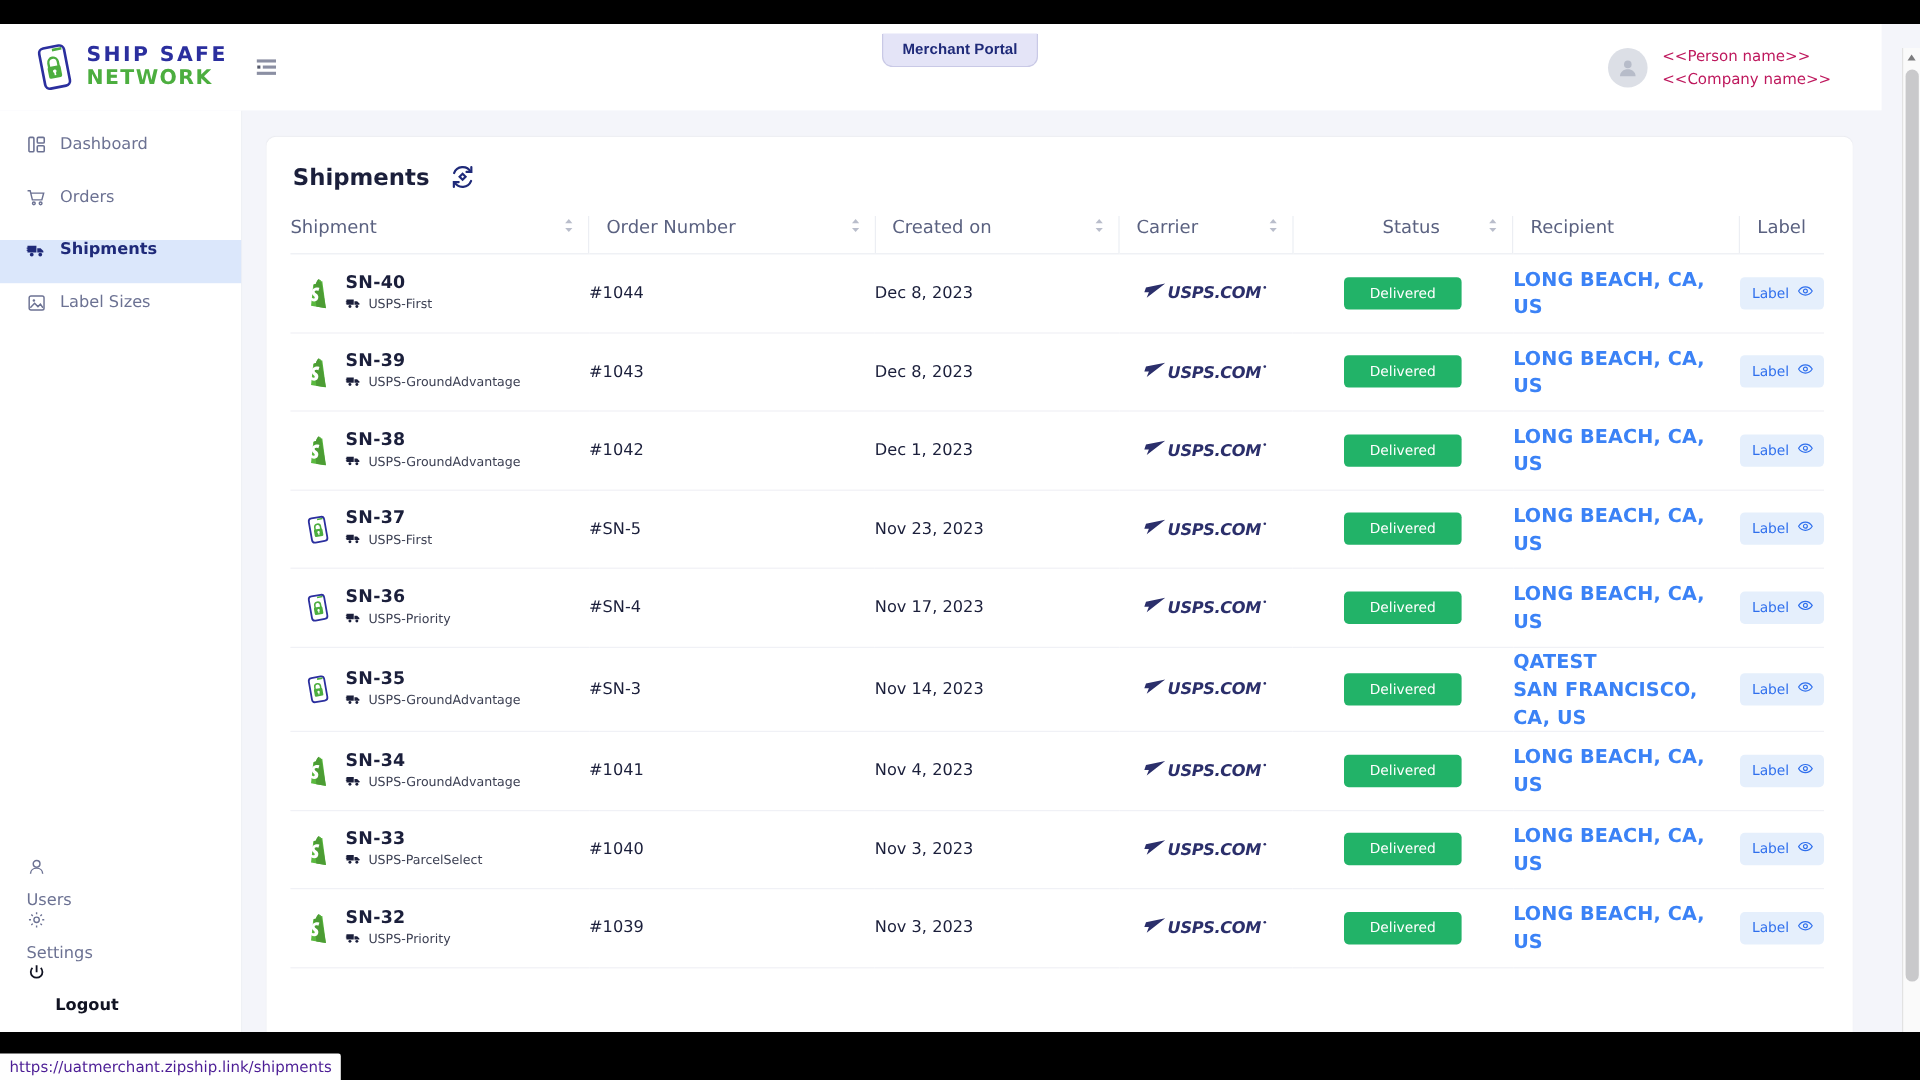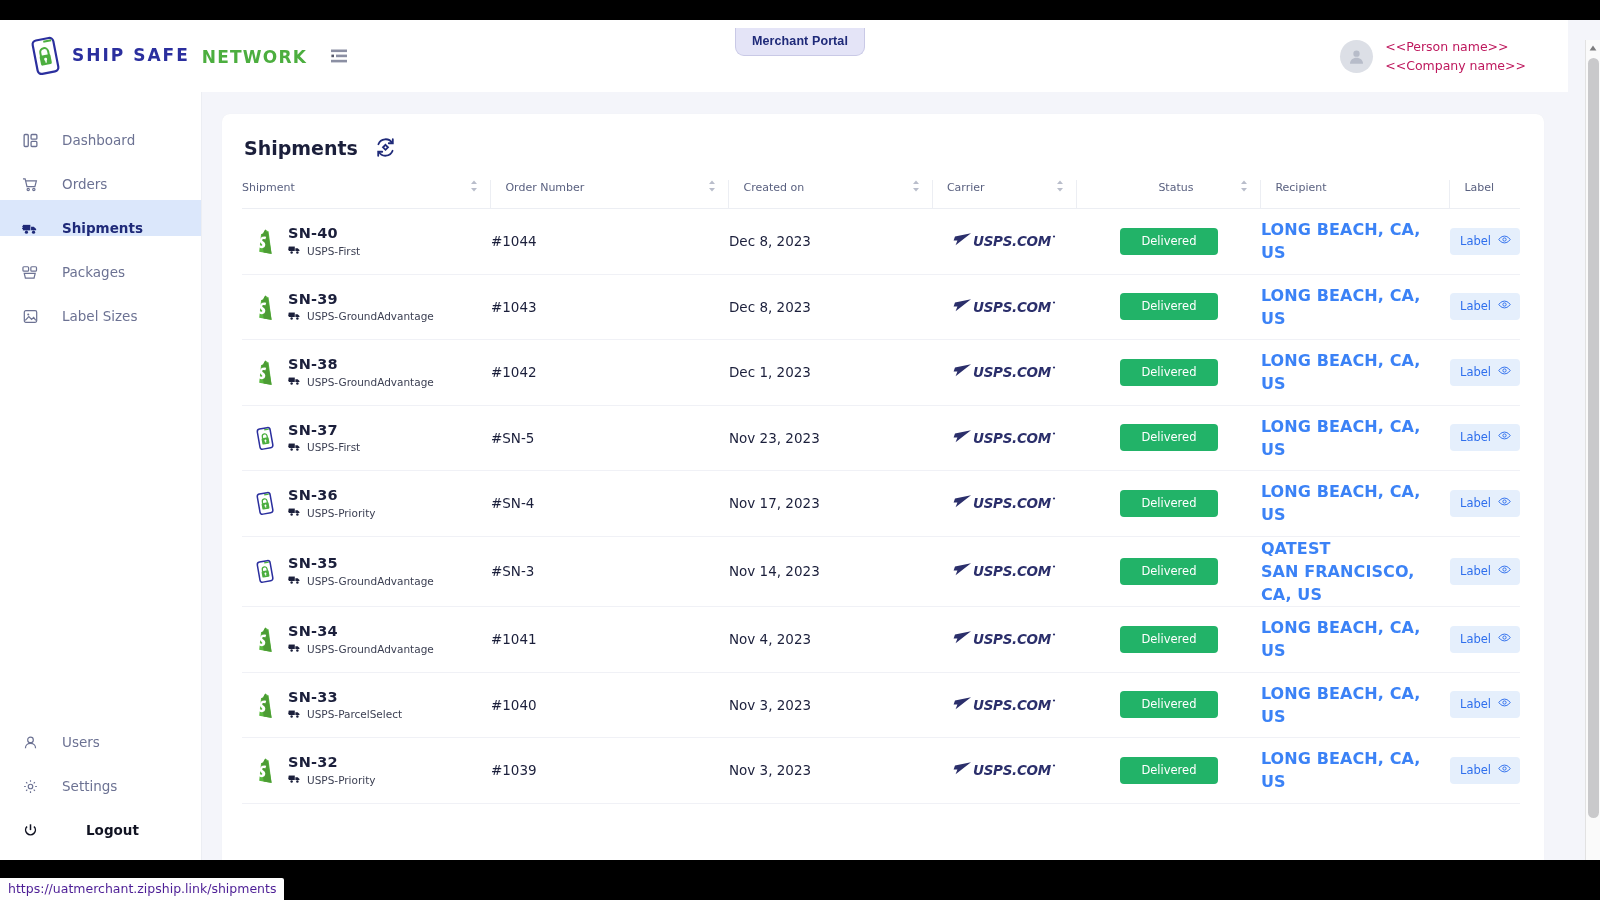--- a/index.html
+++ b/index.html
@@ -48,21 +48,21 @@
   
   .app-header {
     position: absolute; top: 0; left: 0;
     width: 1568px; height: 72px;
     background: #ffffff;
     display: flex; align-items: center;
     z-index: 10;
   }
   .logo-zone { display: flex; align-items: center; padding-left: 26px; }
   .logo-mark { width: 38px; height: 44px; margin-right: 8px; }
-  .logo-text { display: flex; flex-direction: row; line-height: 1; gap: 12px; }
+  .logo-text { display: flex; flex-direction: column; line-height: 1; }
   .logo-ship {
     font-family: "DejaVu Sans", sans-serif;
     font-size: 17px; font-weight: bold; color: #2b2f9e;
     letter-spacing: 2px;
   }
   .logo-net {
     font-family: "DejaVu Sans", sans-serif;
     font-size: 17px; font-weight: bold; color: #4cae3f;
     letter-spacing: 1.2px; margin-top: 2px;
   }
@@ -90,35 +90,35 @@
   .sidebar {
     position: absolute; top: 72px; left: 0;
     width: 202px; height: 768px;
     background: #ffffff;
     border-right: 1px solid #eceef3;
     display: flex; flex-direction: column;
   }
   .nav-top { padding-top: 20px; }
   .nav-bottom { margin-top: auto; padding-bottom: 14px; }
   .nav-item {
-    display: flex; align-items: flex-end;
+    display: flex; align-items: flex-start;
     height: 36px; padding-left: 22px;
-    cursor: pointer; gap: 24px;
+    cursor: pointer; gap: 12px;
   }
   .nav-item .lbl {
     font-size: 13.5px; color: #6c7293;
     font-family: "DejaVu Sans", sans-serif;
   }
   .nav-item.active { background: #dbe7fb; }
   .nav-item.active .lbl { color: #1f2a79; font-weight: bold; }
   .nav-item.strong .lbl { color: #111322; font-weight: bold; margin-left: 24px; }
   .nav-item .ic { width: 16px; height: 16px; flex: none;
     display: flex; align-items: center; justify-content: center; }
   .nav-top .nav-item { margin-bottom: 8px; }
-  .nav-bottom .nav-item { margin-bottom: 8px; }
+  .nav-bottom .nav-item { margin-bottom: 8px; flex-direction: column; }
   
   .main {
     position: absolute; top: 72px; left: 202px;
     width: 1366px; height: 768px;
     background: #f4f5fa;
     padding: 22px 24px 0 20px;
     overflow: hidden;
   }
   .card {
     background: #fff;
@@ -157,21 +157,21 @@
     flex: 1; height: 37px;
     border: 1px solid #eceef3; border-radius: 4px;
     display: flex; align-items: center; justify-content: space-between;
     padding: 0 14px; cursor: pointer; background: #fff;
   }
   .status-filter .ph { font-size: 13.5px; color: #bcc0cd;
     font-family: "DejaVu Sans", sans-serif; }
   
   .tbl { width: 100%; margin-top: 20px; border-collapse: collapse; }
   .tbl thead th {
-    font-size: 11px; font-weight: normal; color: #5a6180;
+    font-size: 15px; font-weight: normal; color: #5a6180;
     font-family: "DejaVu Sans", sans-serif;
     padding: 0 0 13px 0; text-align: left;
     border-bottom: 1px solid #eceef3;
     vertical-align: middle;
   }
   .th-inner { display: flex; align-items: center; }
   .th-inner .sort { margin-left: auto; padding-right: 12px; }
   .th-center .th-inner { justify-content: center; position: relative; }
   .th-center .th-inner .sort { position: absolute; right: 12px; margin-left: 0; padding-right: 0;}
   .div-l { border-left: 1px solid #eceef3; padding-left: 14px !important; }
@@ -321,30 +321,20 @@
               <path d="M10.2 5.6h3.1l2.6 2.6v1.4h-5.7z" fill="#1f2a79"></path>
               <circle cx="5" cy="11.6" r="1.8" fill="#1f2a79"></circle>
               <circle cx="13" cy="11.6" r="1.8" fill="#1f2a79"></circle>
               <rect x="0" y="5.1" width="3.4" height="1" fill="#1f2a79"></rect>
               <rect x="0" y="7.1" width="2.4" height="1" fill="#1f2a79"></rect>
             </svg>
           </span>
           <span class="lbl">Shipments</span>
         </div>
 
-        <div class="nav-item">
-          <span class="ic">
-            <svg width="16" height="15" viewBox="0 0 17 15" fill="none" stroke="#6c7293" stroke-width="1.3">
-              <rect x="1" y="1.4" width="6" height="4.6" rx="1"></rect>
-              <rect x="9.4" y="1.4" width="6" height="4.6" rx="1"></rect>
-              <path d="M2.4 8.4h11.6l-1.2 5H3.6z"></path>
-            </svg>
-          </span>
-          <span class="lbl">Packages</span>
-        </div>
 
         <div class="nav-item">
           <span class="ic">
             <svg width="15" height="15" viewBox="0 0 16 16" fill="none" stroke="#6c7293" stroke-width="1.3">
               <rect x="1.4" y="1.8" width="13.2" height="12.4" rx="1.6"></rect>
               <circle cx="5.6" cy="5.8" r="1.1" fill="#6c7293" stroke="none"></circle>
               <path d="M2.4 12.2l3.8-4 3 3 2.2-2.2 2.2 3.2"></path>
             </svg>
           </span>
           <span class="lbl">Label Sizes</span>

